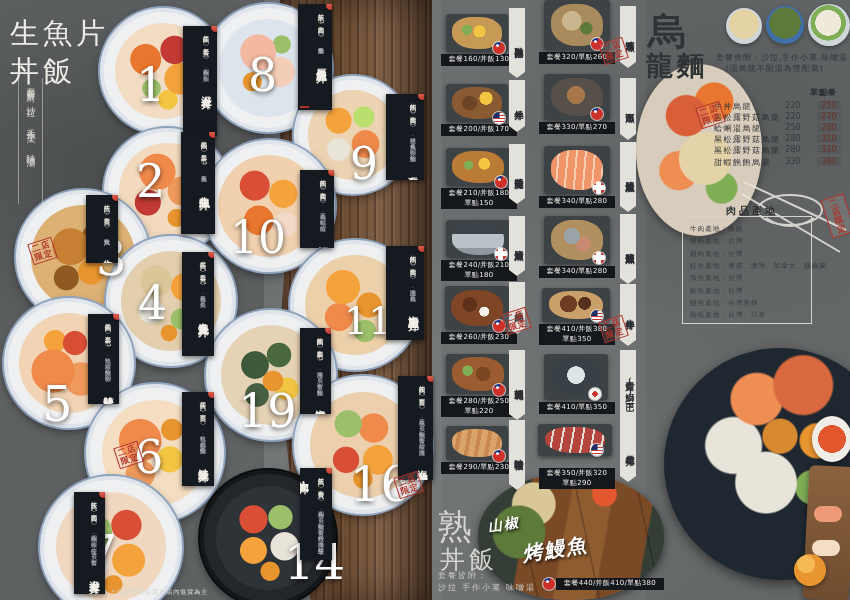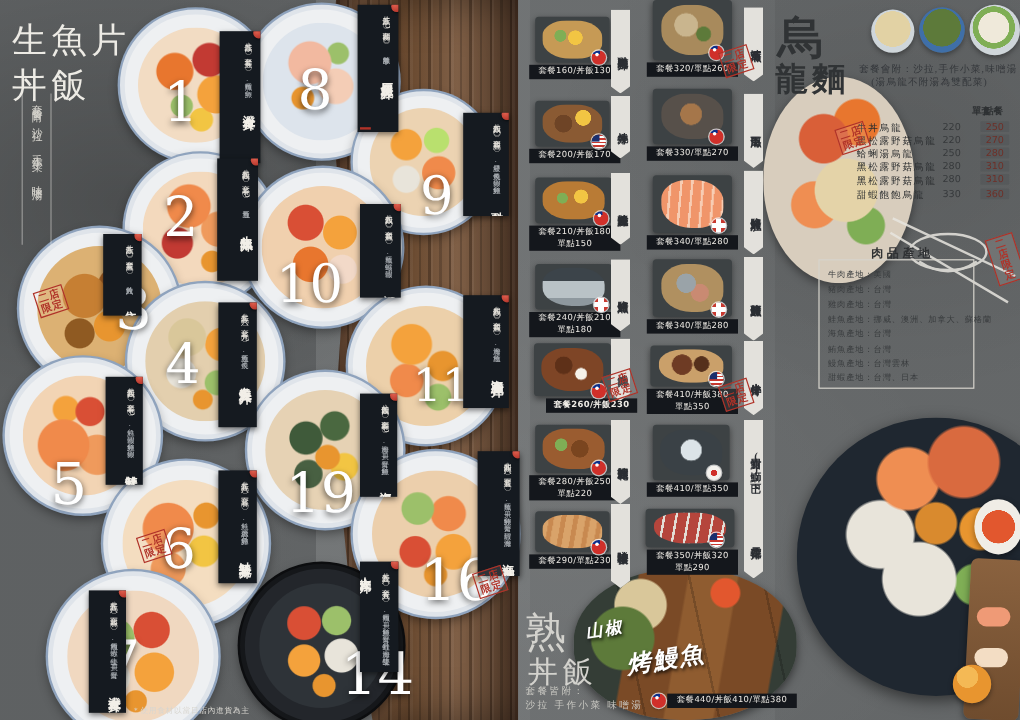--- a/index.html
+++ b/index.html
@@ -275,21 +275,21 @@
     <div class="pbar" style="left:441px;top:188px;width:72px;"><span>套餐210/丼飯180</span><br><span>單點150</span></div>
     <div class="tag" style="left:509px;top:144px;height:48px;"><span>醬燒雞腿</span></div>
 
     <div class="ph pa4" style="left:446px;top:220px;width:64px;height:38px;"></div>
     <div class="flag no" style="left:495px;top:248px;"></div>
     <div class="pbar" style="left:441px;top:260px;width:72px;"><span>套餐240/丼飯210</span><br><span>單點180</span></div>
     <div class="tag" style="left:509px;top:216px;height:48px;"><span>鹽烤鯖魚</span></div>
 
     <div class="ph pa5" style="left:445px;top:286px;width:64px;height:44px;"></div>
     <div class="flag tw" style="left:493px;top:320px;"></div>
-    <div class="pbar" style="left:455px;top:332px;width:72px;font-weight:bold;"><span>套餐260/丼飯230</span></div>
+    <div class="pbar" style="left:441px;top:332px;width:72px;"><span>套餐260/丼飯230</span></div>
     <div class="tag" style="left:509px;top:282px;height:40px;"><span>燒肉丼</span></div>
     <div class="stamp" style="left:504px;top:310px;">
       <i>二店</i>
         <i>限定</i>
     </div>
 
     <div class="ph pa6" style="left:446px;top:354px;width:64px;height:40px;"></div>
     <div class="flag tw" style="left:493px;top:384px;"></div>
     <div class="pbar" style="left:441px;top:396px;width:72px;"><span>套餐280/丼飯250</span><br><span>單點220</span></div>
     <div class="tag" style="left:509px;top:350px;height:58px;"><span>招牌豬五花</span></div>
@@ -332,21 +332,21 @@
         <i>限定</i>
     </div>
 
     <div class="ph pb6" style="left:544px;top:354px;width:64px;height:46px;"></div>
     <div class="flag jp" style="left:589px;top:388px;"></div>
     <div class="pbar" style="left:539px;top:402px;width:72px;"><span>套餐410/單點350</span></div>
     <div class="tag" style="left:620px;top:350px;height:64px;"><span>青魽(鰤)下巴</span></div>
 
     <div class="ph pb7" style="left:538px;top:424px;width:74px;height:32px;"></div>
     <div class="flag us" style="left:591px;top:444px;"></div>
-    <div class="pbar" style="left:539px;top:458px;width:72px;text-align:center;"><span>套餐350/丼飯320</span><br><span>單點290</span></div>
+    <div class="pbar" style="left:539px;top:468px;width:72px;text-align:center;"><span>套餐350/丼飯320</span><br><span>單點290</span></div>
     <div class="tag" style="left:620px;top:420px;height:50px;"><span>雪花牛排</span></div>
   </div>
 
   <div>
     <div class="utitle" style="left:648px;top:6px;font-size:38px;">烏</div>
     <div class="utitle" style="left:646px;top:48px;font-size:27px;letter-spacing:4px;">龍麵</div>
     <div class="bowl" style="left:726px;top:8px;width:36px;height:36px;background:radial-gradient(circle at 50% 45%,#e2d2a4 0 55%,#cfd6da 56%);"></div>
     <div class="bowl" style="left:766px;top:6px;width:38px;height:38px;background:radial-gradient(circle at 50% 45%,#5d7a3a 0 55%,#3f6fa8 56%);"></div>
     <div class="bowl" style="left:808px;top:4px;width:42px;height:42px;background:radial-gradient(circle at 48% 45%,#efe9da 0 40%,#7fae55 41% 55%,#cfd6da 56%);"></div>
     <div class="unote" style="left:716px;top:52px;">套餐會附：沙拉,手作小菜,味噌湯</div>

